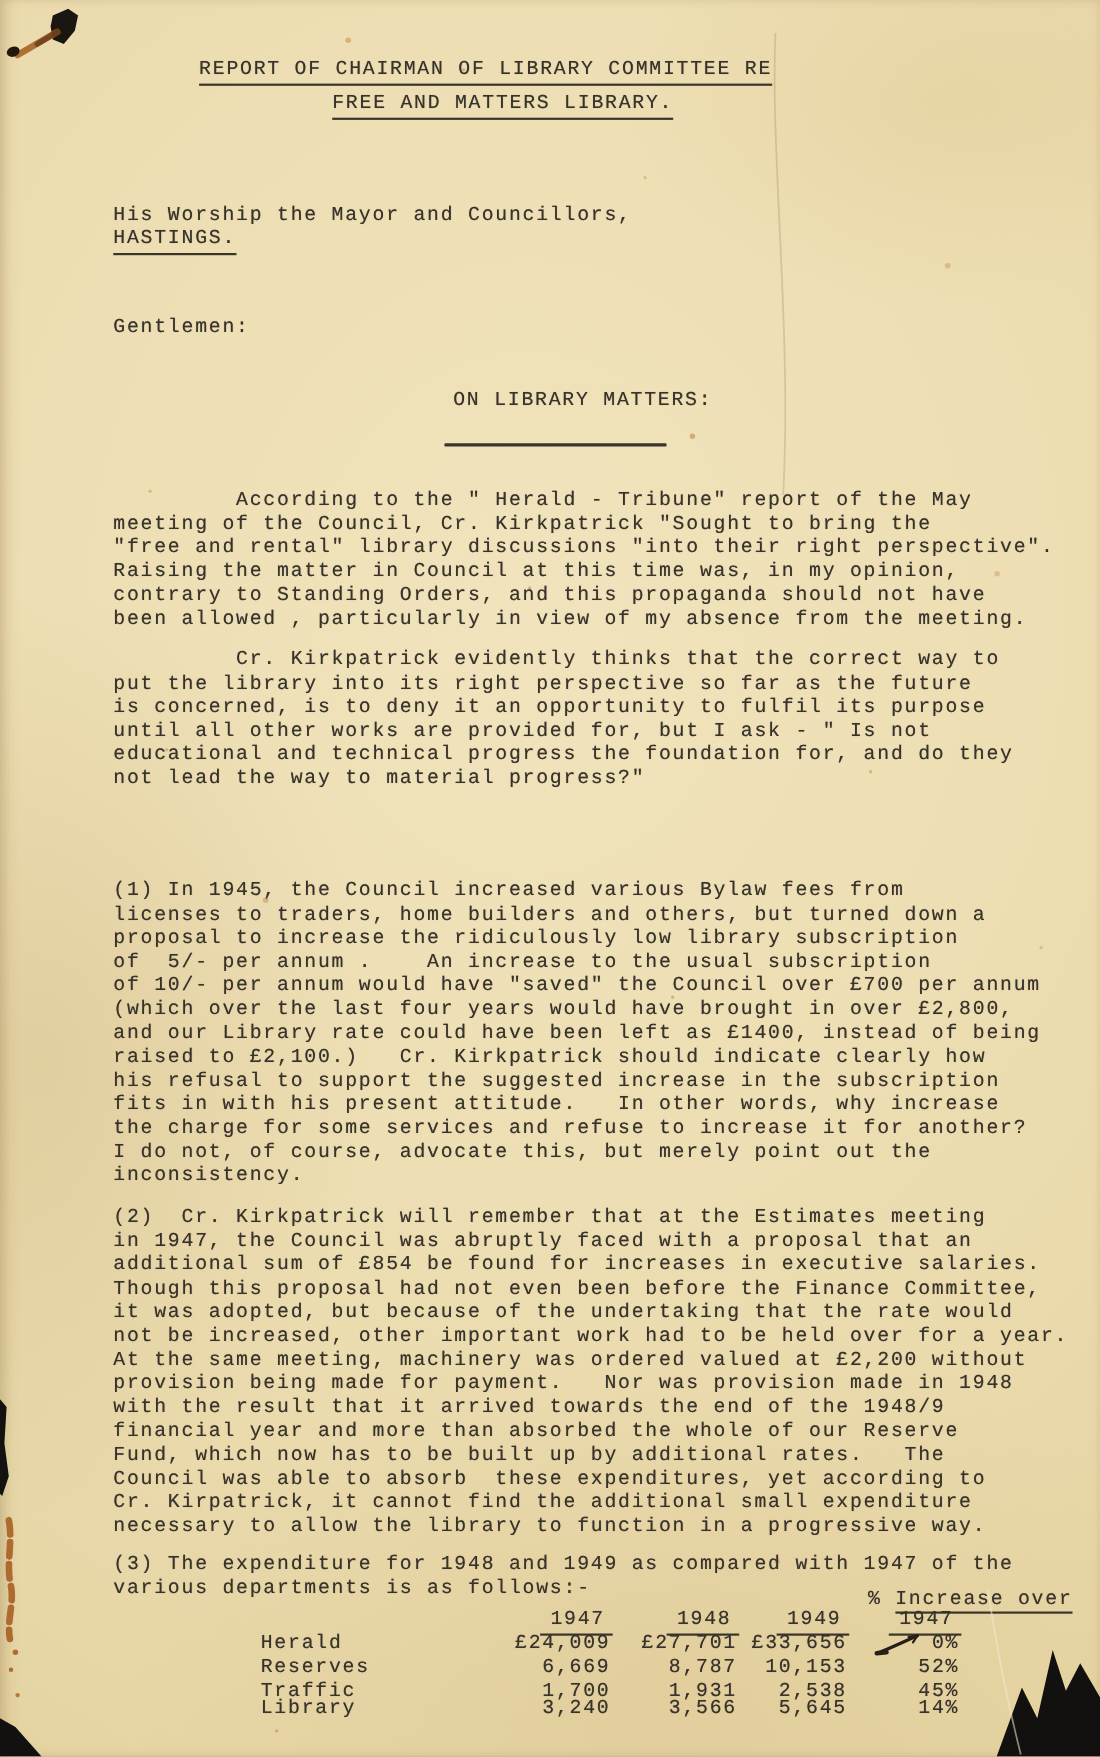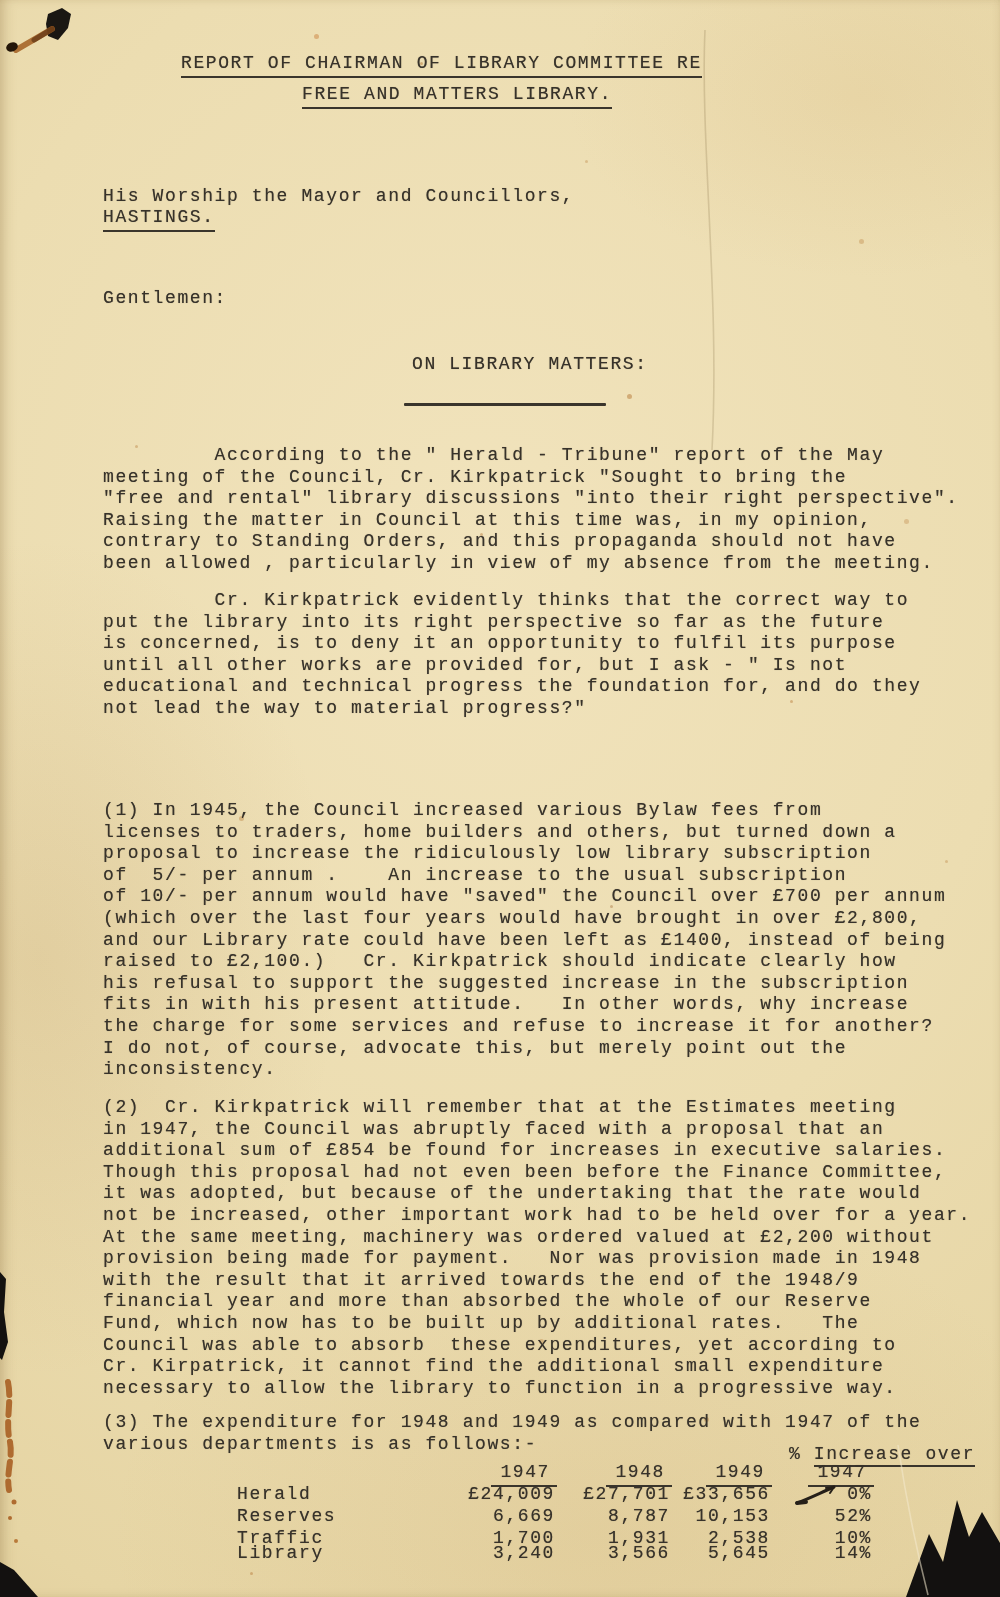--- a/index.html
+++ b/index.html
@@ -138,21 +138,21 @@
       <div class="cell c1">6,669</div>
       <div class="cell c2">8,787</div>
       <div class="cell c3">10,153</div>
       <div class="cell c4">52%</div>
     </div>
     <div class="trow" style="top:1528px;">
       <div class="cell c-label">Traffic</div>
       <div class="cell c1">1,700</div>
       <div class="cell c2">1,931</div>
       <div class="cell c3">2,538</div>
-      <div class="cell c4">10%</div>
+      <div class="cell c4">45%</div>
     </div>
     <div class="trow" style="top:1543px;">
       <div class="cell c-label">Library</div>
       <div class="cell c1">3,240</div>
       <div class="cell c2">3,566</div>
       <div class="cell c3">5,645</div>
       <div class="cell c4">14%</div>
     </div>
   </div>
 

